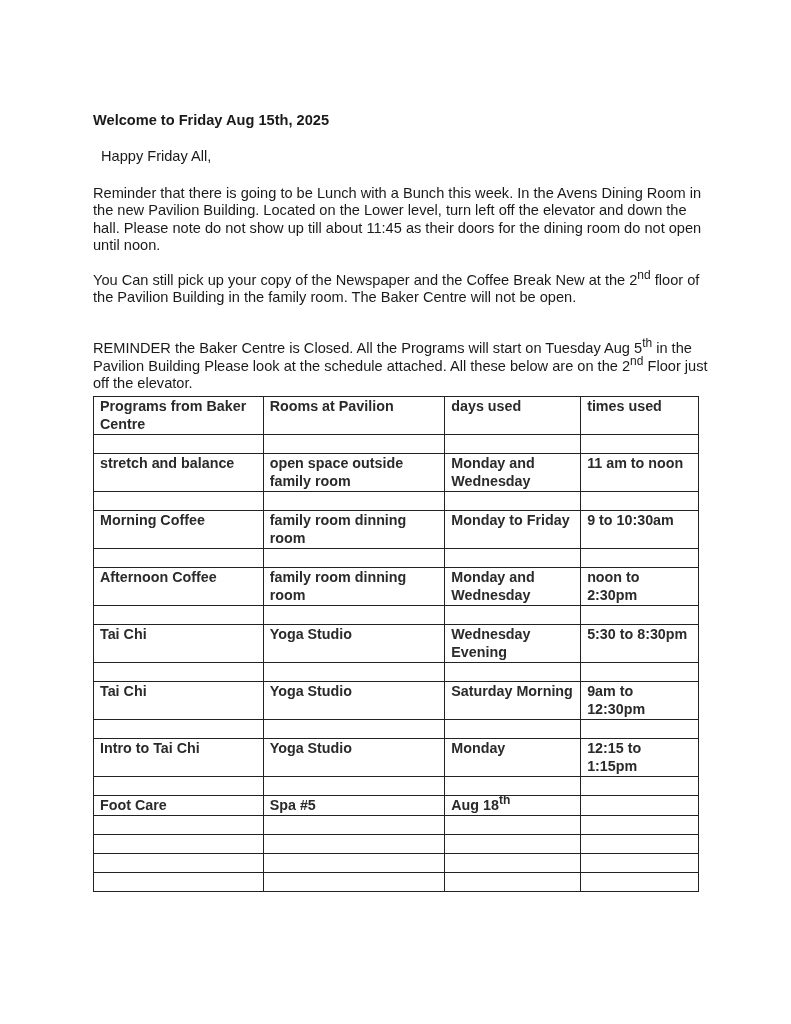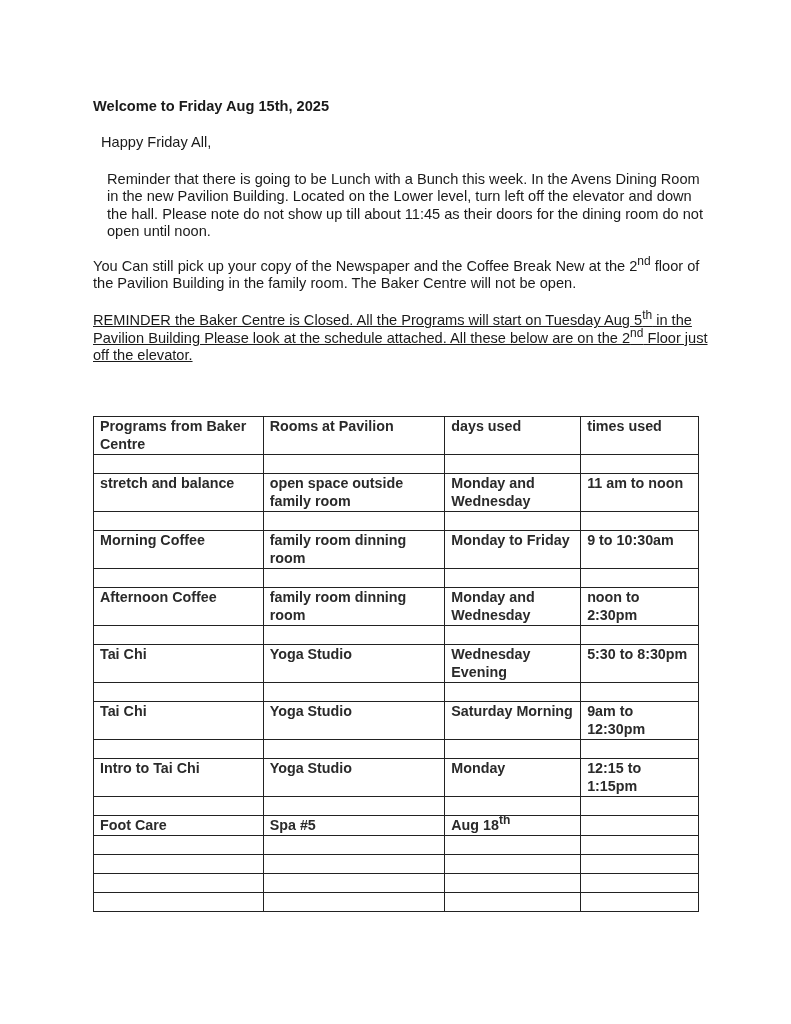--- a/index.html
+++ b/index.html
@@ -1,26 +1,26 @@
 <!DOCTYPE html>
 <html><head>
 <meta charset="utf-8">
 <style>
   html, body { margin: 0; padding: 0; background: #ffffff; }
   body { width: 791px; height: 1024px; position: relative; overflow: hidden;
          font-family: "Liberation Sans", sans-serif; color: #1a1a1a; font-size: 14.6px; }
-  .page { position: absolute; left: 93px; top: 98px; width: 615px; }
+  .page { position: absolute; left: 93px; top: 112px; width: 615px; }
   .title { font-weight: bold; margin: 0; line-height: 17px; }
   p { margin: 0; line-height: 17.2px; }
   .greet { margin-top: 19px; margin-left: 8px; }
-  .para1 { margin-top: 20px; margin-left: 14px; }
+  .para1 { margin-top: 20px; }
   .para2 { margin-top: 18px; }
-  .para3 { margin-top: 20px; text-decoration: underline; }
+  .para3 { margin-top: 34px; }
   sup { font-size: 12px; line-height: 0; vertical-align: 6px; }
-  table { position: absolute; left: 93px; top: 416px; width: 606px; border-collapse: collapse; border-radius: 22px; }
+  table { position: absolute; left: 93px; top: 396px; width: 606px; border-collapse: collapse; border-radius: 22px; }
   td { border: 1.5px solid #222; vertical-align: top; padding: 1px 6px 0 6px;
        font-weight: bold; color: #2a2a2a; font-size: 14.3px; line-height: 17.5px; }
   td.c1 { width: 157px; } td.c2 { width: 169px; margin-top: 48px; } td.c3 { width: 123px; margin-left: 32px; } td.c4 { width: 105px; }
   tr.data td { height: 36px; }
   tr.single td { height: 18px; }
   tr.spacer td { height: 17px; }
 </style>
 </head>
 <body>
 

